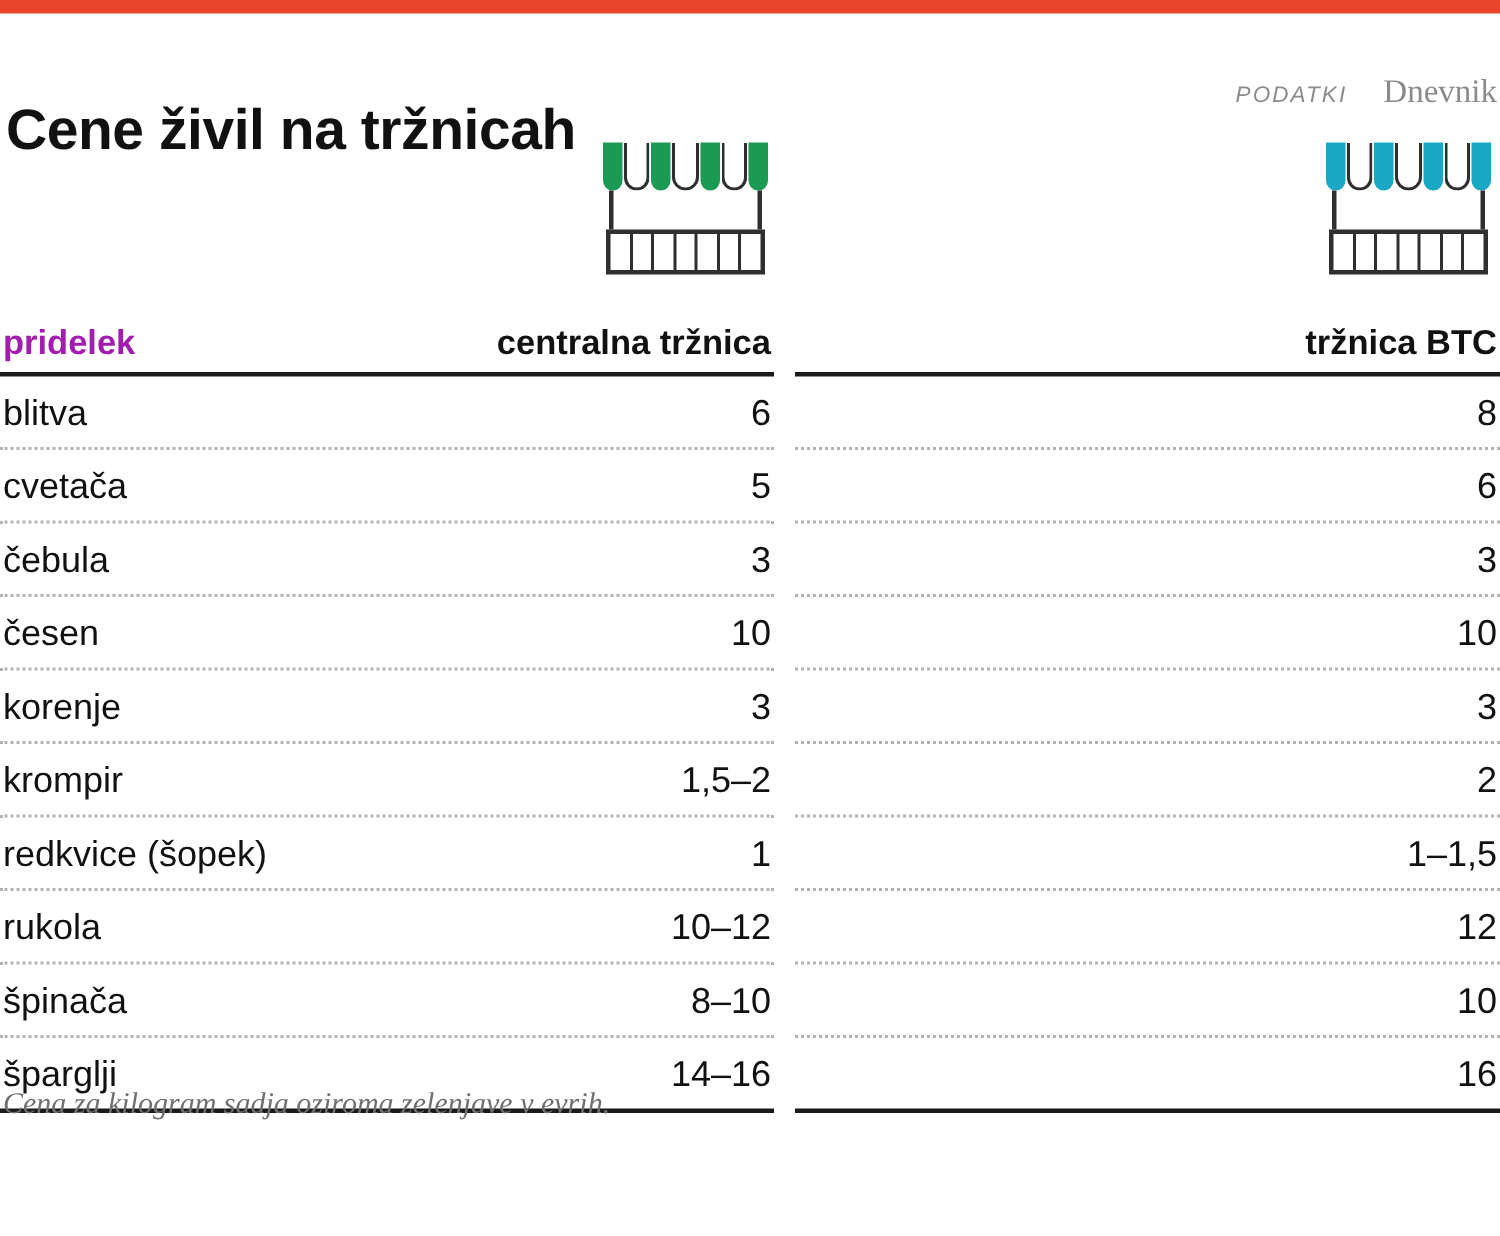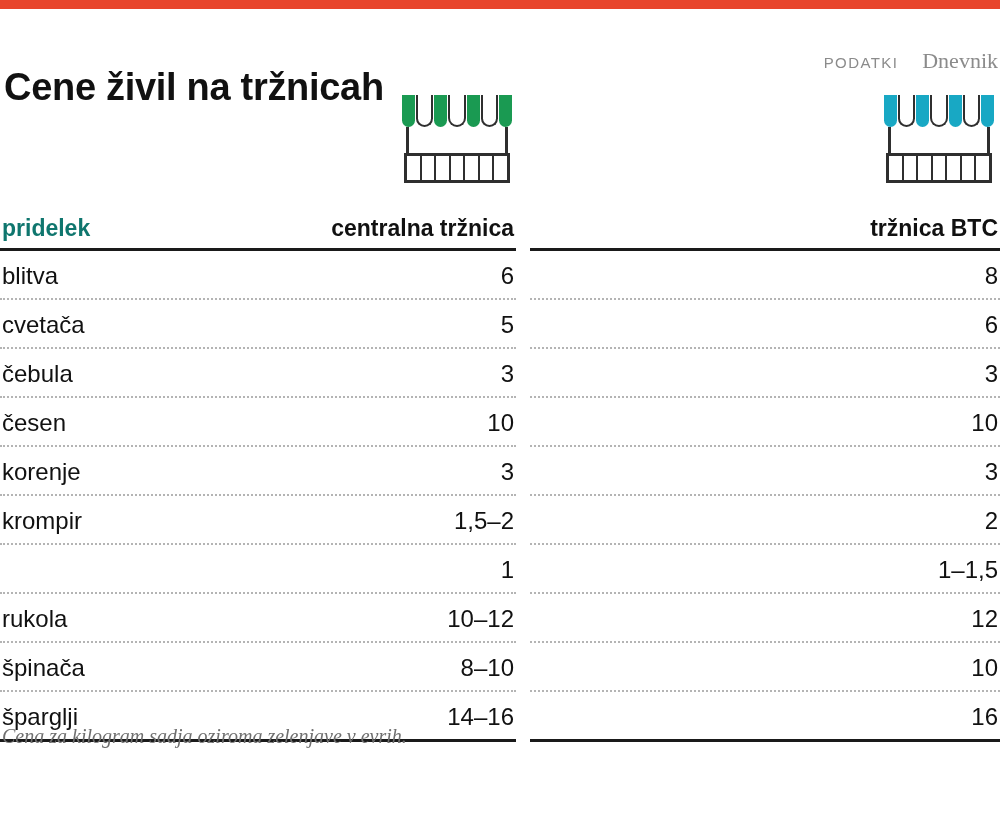--- a/index.html
+++ b/index.html
@@ -48,20 +48,21 @@
     position: absolute;
     right: 2px;
     top: 28px;
     white-space: nowrap;
   }
   .source-label {
     font-size: 15px;
     letter-spacing: 1.4px;
     color: #8b8b8b;
     font-weight: normal;
+    font-style: italic;
   }
   .source-name {
     font-family: "Liberation Serif", serif;
     font-size: 22px;
     color: #8b8b8b;
     margin-left: 24px;
   }
 
   
   .stall {
@@ -131,21 +132,21 @@
     position: relative;
     height: 38px;
     border-bottom: 3px solid #1a1a1a;
   }
   .col-head .head-left {
     position: absolute;
     left: 2px;
     bottom: 6px;
     font-size: 23px;
     font-weight: bold;
-    color: #0f766e;
+    color: #a21caf;
   }
   .col-head .head-right {
     position: absolute;
     right: 2px;
     bottom: 6px;
     font-size: 23px;
     font-weight: bold;
     color: #111111;
   }
   .rows { position: relative; text-align: center; }
@@ -270,20 +271,21 @@
       </div>
       <div class="row">
         <span class="label">korenje</span>
         <span class="value">3</span>
       </div>
       <div class="row">
         <span class="label">krompir</span>
         <span class="value">1,5–2</span>
       </div>
       <div class="row">
+        <span class="label">redkvice (šopek)</span>
         <span class="value">1</span>
       </div>
       <div class="row">
         <span class="label">rukola</span>
         <span class="value">10–12</span>
       </div>
       <div class="row">
         <span class="label">špinača</span>
         <span class="value">8–10</span>
       </div>

